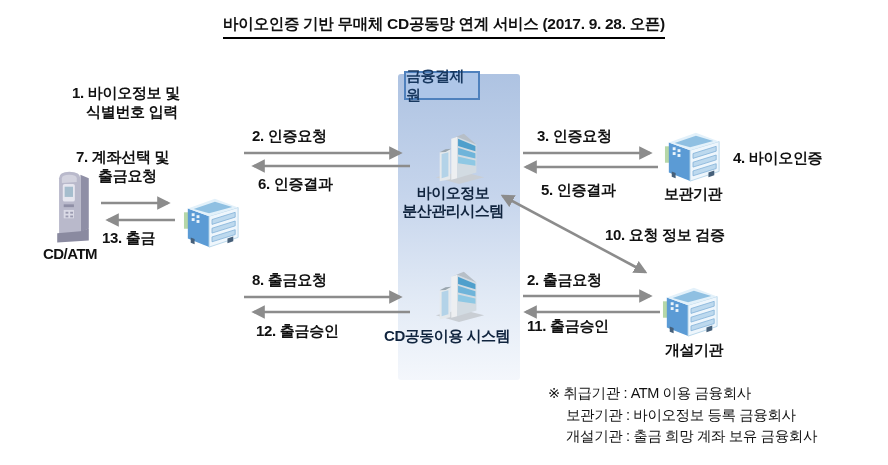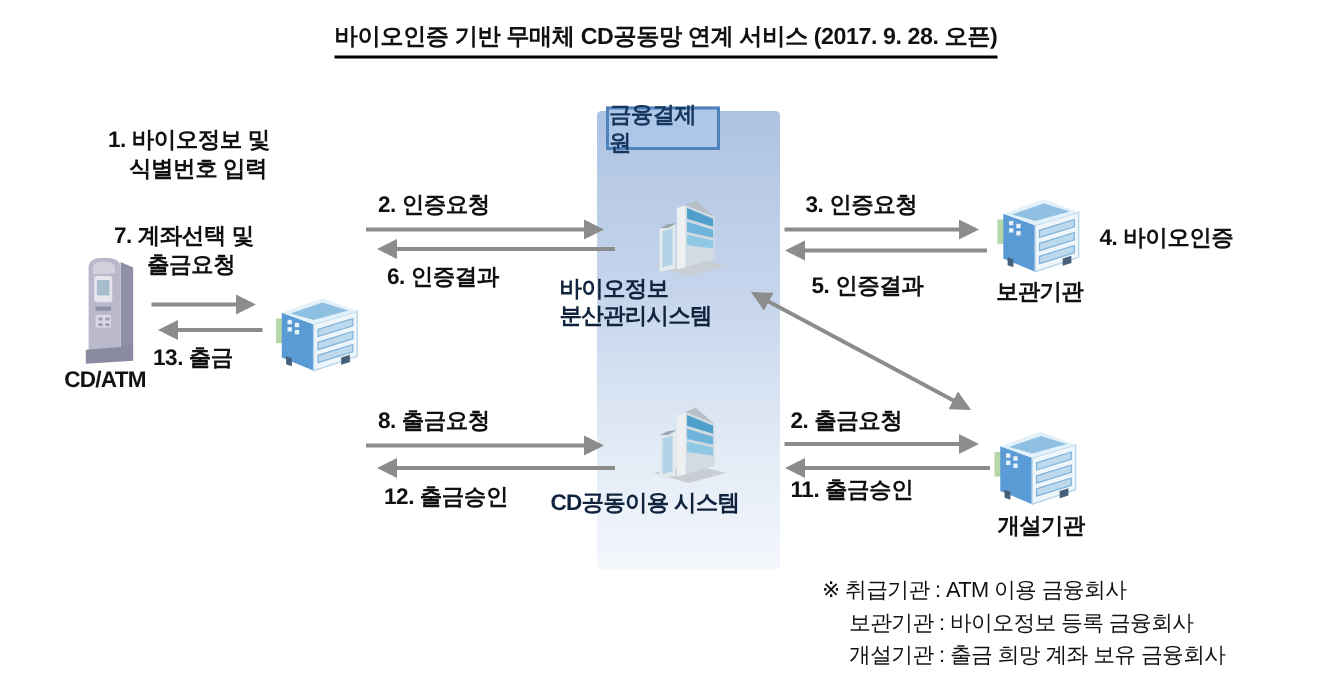--- a/index.html
+++ b/index.html
@@ -17,21 +17,21 @@
     position:absolute;left:398px;top:74px;width:122px;height:306px;border-radius:3px;
     background:linear-gradient(180deg,#aec3e2 0%,#c6d5ec 40%,#e3ebf6 75%,#f4f7fc 100%);
   }
   .org-box{
     position:absolute;left:404px;top:71px;width:76px;height:29px;
     background:#aec6e8;border:2px solid #4f81bd;box-sizing:border-box;
     display:flex;align-items:center;justify-content:center;
     font-size:15px;font-weight:bold;color:#17375e;letter-spacing:-0.5px;
   }
   .sys-label{
-    position:absolute;font-size:15px;font-weight:bold;color:#10243e;
+    position:absolute;text-align:center;font-size:15px;font-weight:bold;color:#10243e;
     line-height:18px;letter-spacing:-0.5px;white-space:nowrap;
   }
   .node-label{position:absolute;text-align:center;font-size:15px;font-weight:bold;letter-spacing:-0.5px;white-space:nowrap;}
   .icon{position:absolute;}
   .foot{position:absolute;font-size:14.5px;font-weight:normal;letter-spacing:-0.4px;white-space:nowrap;color:#111;}
   svg.flow{position:absolute;left:0;top:0;pointer-events:none;}
   .indent1{padding-left:14px;}
   .indent2{padding-left:22px;}
 </style>
 </head>
@@ -191,20 +191,21 @@
   <div class="lbl" style="left:76px;top:148px;">
     <div>7. 계좌선택 및</div>
     <div class="indent2">출금요청</div>
   </div>
   <div class="lbl" style="left:102px;top:229px;">13. 출금</div>
   <div class="lbl" style="left:252px;top:127px;">2. 인증요청</div>
   <div class="lbl" style="left:258px;top:175px;">6. 인증결과</div>
   <div class="lbl" style="left:537px;top:127px;">3. 인증요청</div>
   <div class="lbl" style="left:541px;top:181px;">5. 인증결과</div>
   <div class="lbl" style="left:733px;top:149px;">4. 바이오인증</div>
+  <div class="lbl" style="left:605px;top:226px;">10. 요청 정보 검증</div>
   <div class="lbl" style="left:252px;top:271px;">8. 출금요청</div>
   <div class="lbl" style="left:256px;top:322px;">12. 출금승인</div>
   <div class="lbl" style="left:527px;top:271px;">2. 출금요청</div>
   <div class="lbl" style="left:527px;top:317px;">11. 출금승인</div>
 
   <div class="foot" style="left:548px;top:384px;">※ 취급기관 : ATM 이용 금융회사</div>
   <div class="foot" style="left:566px;top:406px;">보관기관 : 바이오정보 등록 금융회사</div>
   <div class="foot" style="left:566px;top:427px;">개설기관 : 출금 희망 계좌 보유 금융회사</div>
 
 </div>

